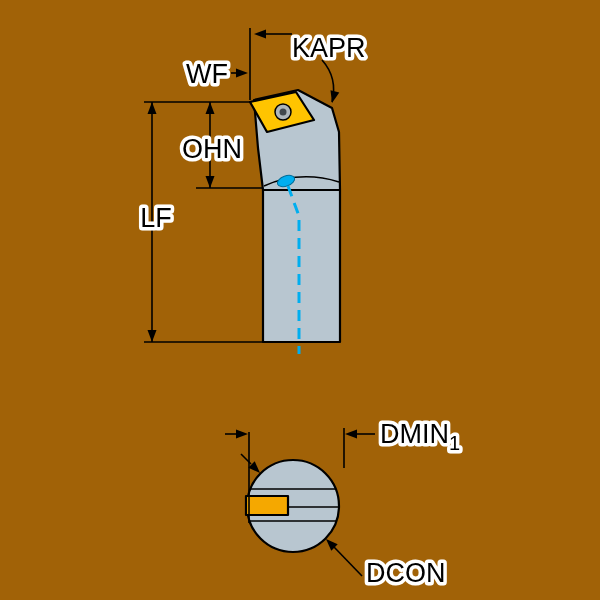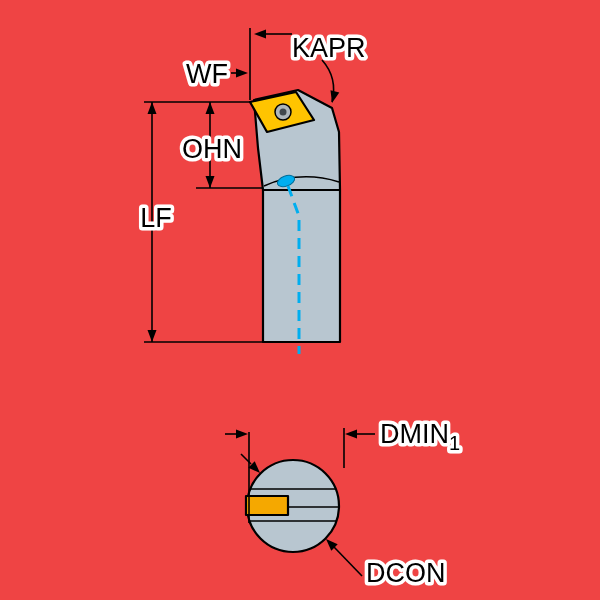--- a/index.html
+++ b/index.html
@@ -1,16 +1,16 @@
 <!DOCTYPE html>
 <html><head>
 <meta charset="utf-8">
 <style>
   html,body{margin:0;padding:0;background:#fff;}
-  .stage{width:600px;height:600px;position:relative;background:#ef4444;overflow:hidden;}
+  .stage{width:600px;height:600px;position:relative;background:#a16207;overflow:hidden;}
   .outline{stroke:#000;stroke-width:2.2;stroke-linejoin:round;}
   .thin{stroke:#000;stroke-width:1.5;fill:none;}
   .dim{stroke:#000;stroke-width:1.6;fill:none;}
   .arrow{fill:#000;stroke:none;}
   .lbl{font-family:"Liberation Sans",sans-serif;font-size:27px;fill:#000;
        paint-order:stroke;stroke:#fff;stroke-width:7px;stroke-linejoin:round;}
   .lbl-sub{font-size:20px;}
   .coolant-dash{stroke-width:3;fill:none;stroke-dasharray:11 7;}
 </style>
 </head>

